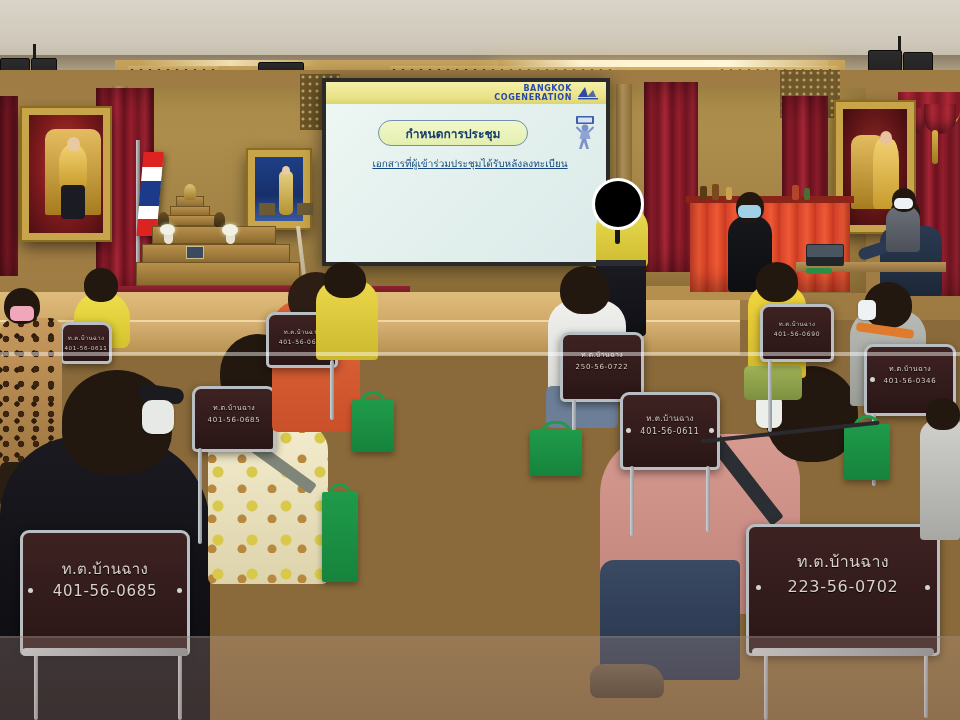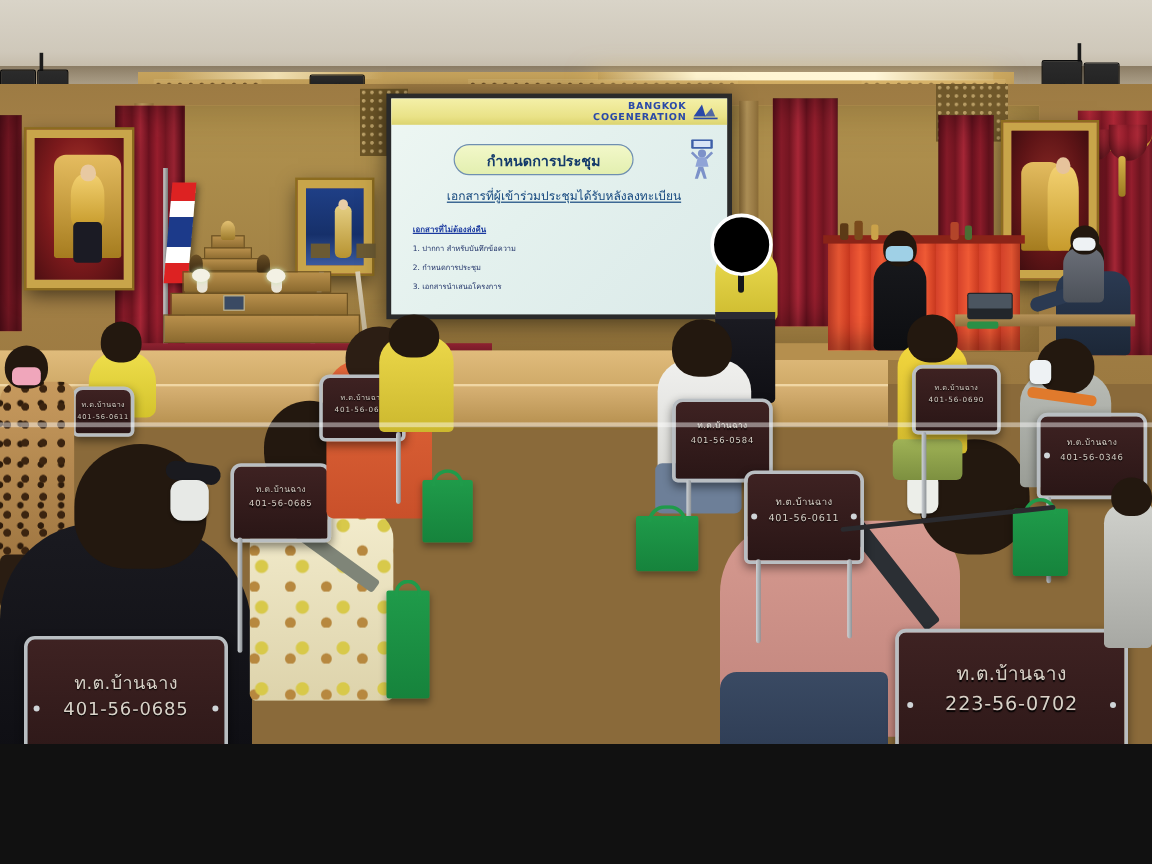--- a/index.html
+++ b/index.html
@@ -1,19 +1,19 @@
 <!DOCTYPE html>
 <html><head>
 <meta charset="utf-8">
 <title>Meeting Room Photo</title>
 <style>
   html,body{margin:0;padding:0;background:#111;}
   *{box-sizing:border-box;}
   .scene{
-    position:relative;width:960px;height:620px;overflow:hidden;
+    position:relative;width:960px;height:720px;overflow:hidden;
     font-family:"DejaVu Sans","Liberation Sans",sans-serif;
     background:#8a6a3a;
   }
   .abs{position:absolute;}
 
   
   .ceiling{left:0;top:0;width:960px;height:72px;
     background:linear-gradient(180deg,#d9d4c8 0%,#cfc8ba 60%,#b9ad97 100%);}
   .ceiling-shadow{left:0;top:55px;width:960px;height:22px;
     background:linear-gradient(180deg,rgba(90,70,40,.55),rgba(90,70,40,0));}
@@ -291,26 +291,20 @@
         <rect x="6" y="1.5" width="14" height="5" fill="#d8e4f5"></rect>
         <circle cx="13" cy="12" r="3.4" fill="#7d92c9"></circle>
         <path d="M9.5 15 h7 l2 8 h-11 z" fill="#8fa3d6"></path>
         <path d="M10 23 l-3 10 h2.6 l2.4-7 2.4 7 h2.6 l-3-10 z" fill="#7d92c9"></path>
         <path d="M9.5 16 l-5 -5" stroke="#7d92c9" stroke-width="2.2" fill="none"></path>
         <path d="M16.5 16 l5 -5" stroke="#7d92c9" stroke-width="2.2" fill="none"></path>
       </svg>
 
       <div class="slide-sub">เอกสารที่ผู้เข้าร่วมประชุมได้รับหลังลงทะเบียน</div>
 
-      <div class="col colL">
-        <h5>เอกสารที่ไม่ต้องส่งคืน</h5>
-        <p>1. ปากกา สำหรับบันทึกข้อความ</p>
-        <p>2. กำหนดการประชุม</p>
-        <p>3. เอกสารนำเสนอโครงการ</p>
-      </div>
 
     </div>
   </div>
 
   <div class="abs stage-carpet"></div>
   <div class="abs stage-top"></div>
   <div class="abs stage-face"></div>
   <div class="abs stage-right"></div>
 
   <div class="abs skirt"></div>
@@ -439,21 +433,21 @@
   <div class="abs head" style="left:324px;top:262px;width:42px;height:36px;"></div>
   <div class="chair-leg abs" style="left:330px;top:360px;height:60px;"></div>
 
   <div class="abs" style="left:548px;top:300px;width:78px;height:100px;background:linear-gradient(180deg,#f0f0ee,#d8d8d4);border-radius:26px 26px 4px 4px;"></div>
   <div class="abs head" style="left:560px;top:266px;width:50px;height:48px;"></div>
   <div class="abs" style="left:546px;top:386px;width:72px;height:42px;background:#6d7f98;border-radius:6px;"></div>
   <div class="chair" style="left:560px;top:332px;width:84px;height:70px;">
     <div class="back"></div>
     <div class="sign">
       <div style="font-size:7px;line-height:11px;">ท.ต.บ้านฉาง</div>
-      <div class="num" style="font-size:7px;line-height:12px;">401-56-0584</div>
+      <div class="num" style="font-size:7px;line-height:12px;">250-56-0722</div>
     </div>
   </div>
   <div class="chair-leg abs" style="left:572px;top:400px;height:60px;"></div>
 
   <div class="chair" style="left:620px;top:392px;width:100px;height:78px;">
     <div class="back"></div>
     <div class="rivet" style="left:6px;"></div>
     <div class="rivet" style="right:6px;"></div>
     <div class="sign">
       <div style="font-size:8px;line-height:13px;">ท.ต.บ้านฉาง</div>

